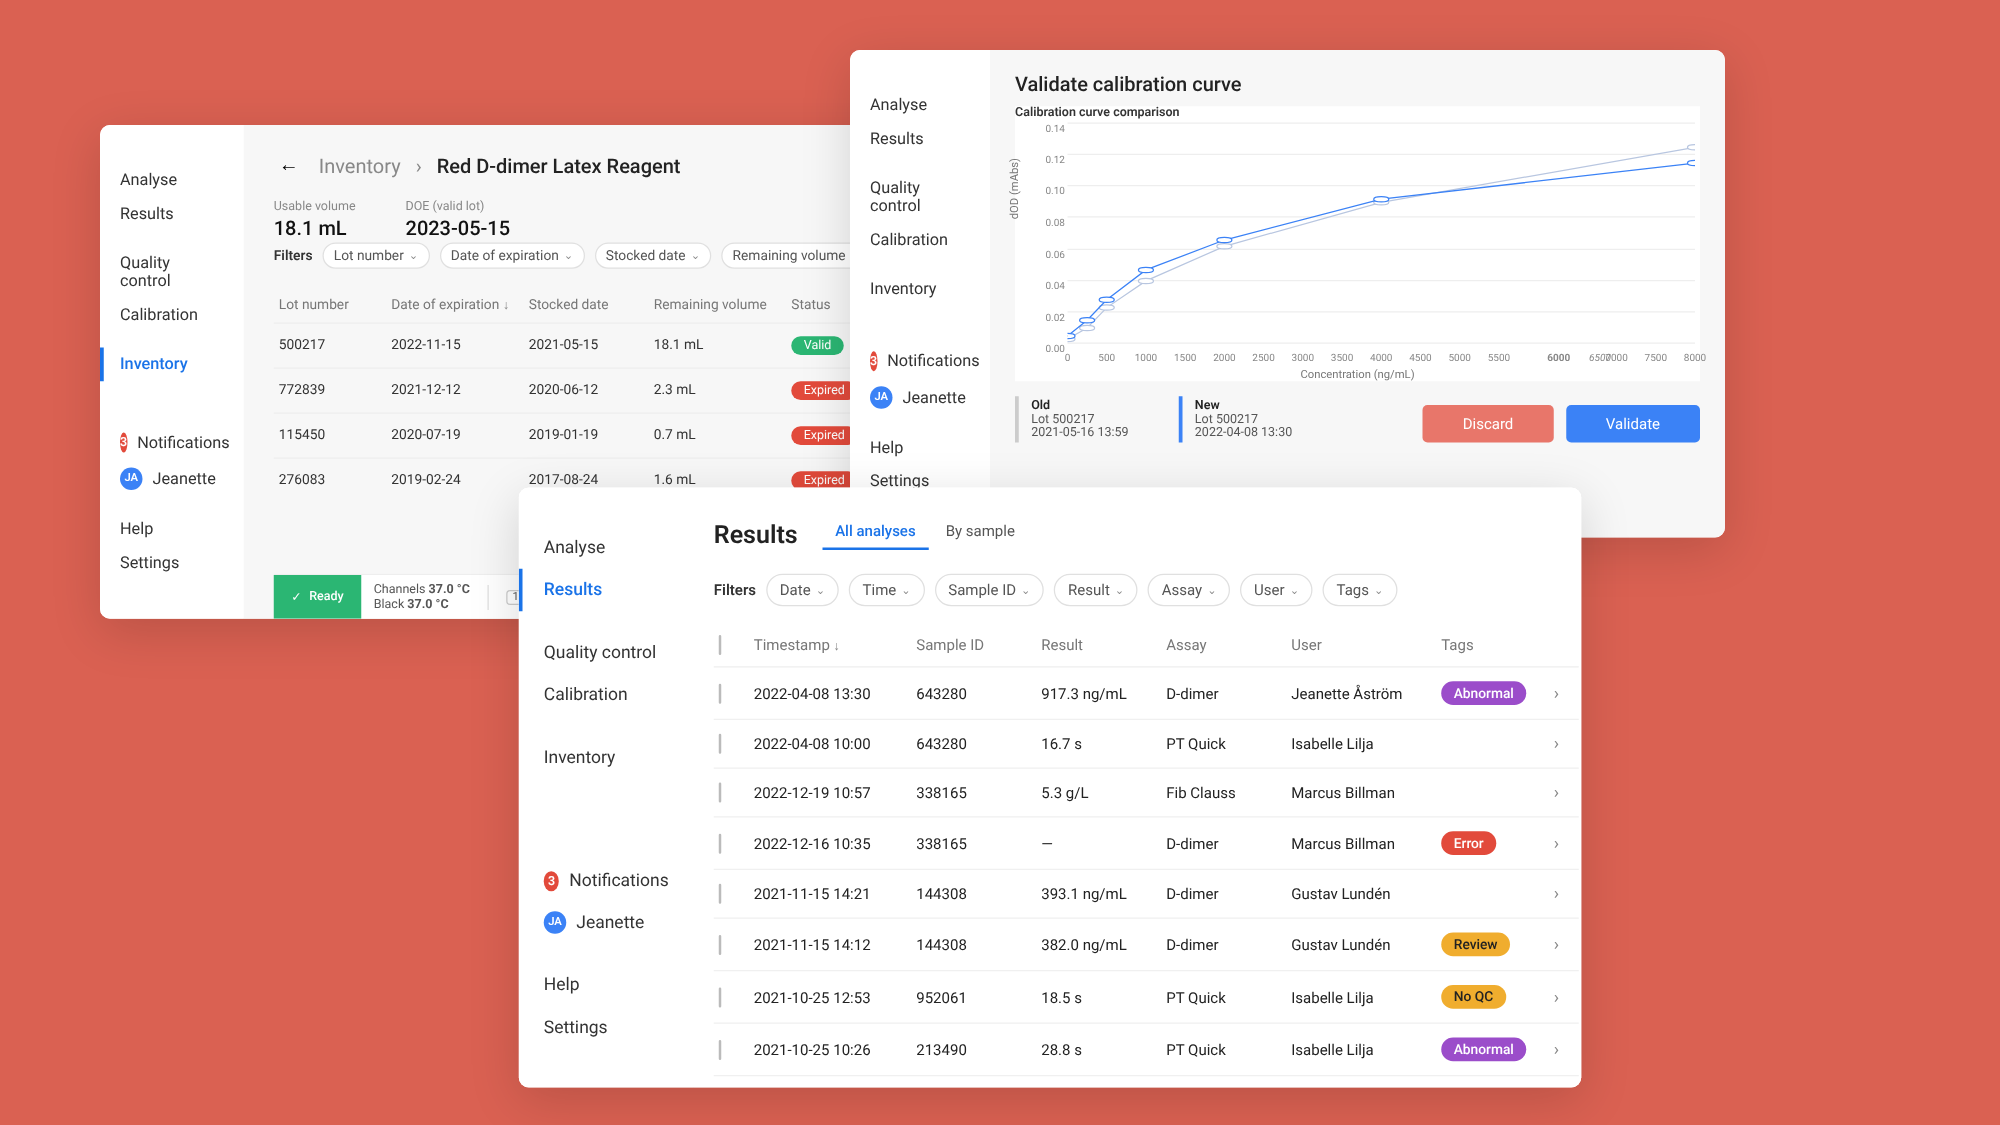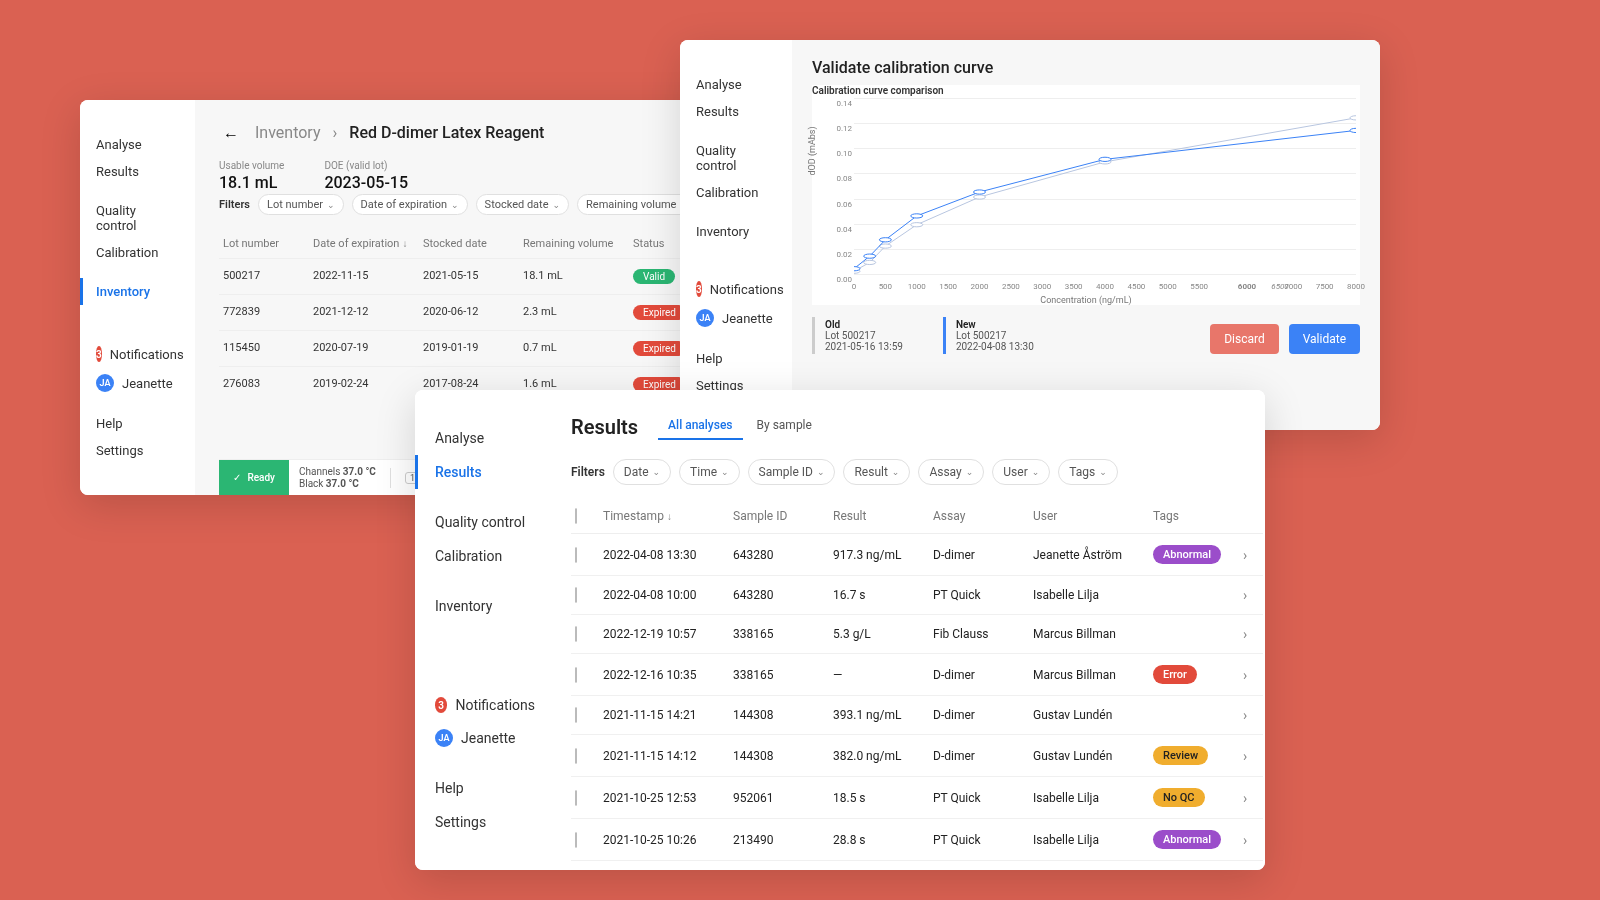--- a/index.html
+++ b/index.html
@@ -50,21 +50,21 @@
 .ylabel { position:absolute; left:0; top:50%; transform: rotate(-90deg) translateX(50%); transform-origin:left; font-size:9px; color:#777;}
 .xlabel-txt { position:absolute; left:50%; bottom:0; transform:translateX(-50%); font-size:9px; color:#777;}
 .ytick { position:absolute; left:18px; font-size:8px; color:#888; transform:translateY(50%); text-align:right; width:22px;}
 .xtick { position:absolute; bottom:14px; font-size:8px; color:#888; transform:translateX(-50%);}
 .gridline-h { position:absolute; left:42px; right:4px; height:1px; background:#eee;}
 .cal-footer { display:flex; align-items:flex-end; }
 .lot-block { border-left:3px solid #ccc; padding: 2px 10px; margin-right: 30px; font-size:10px; color:#555;}
 .lot-block.new { border-color:#3b82f6;}
 .lot-name { font-weight:600; color:#222; font-size:10px;}
 .cal-actions { margin-left:auto; display:flex; gap:10px;}
-.btn { padding: 8px 14px; border-radius:4px; border:none; font-size:12px; cursor:pointer; color:#fff;}
+.btn { padding: 8px 32px; border-radius:4px; border:none; font-size:12px; cursor:pointer; color:#fff;}
 .btn-discard { background:#e8766a;}
 .btn-validate { background:#3b82f6;}
 .ts-block{font-size:10px;color:#555;text-align:right;line-height:1.3;}
 
 
 #w3 { left: 415px; top: 390px; width: 850px; height: 480px; }
 #w3 .sidebar { width: 140px; font-size:14px;}
 #w3 .sidebar .link { padding: 9px 20px; font-size:14px;}
 #w3 .sidebar .link.active { border-left:3px solid #1a73e8; padding-left:17px;}
 #w3 .notif-row,#w3 .user-row{padding:8px 20px;font-size:14px;}

